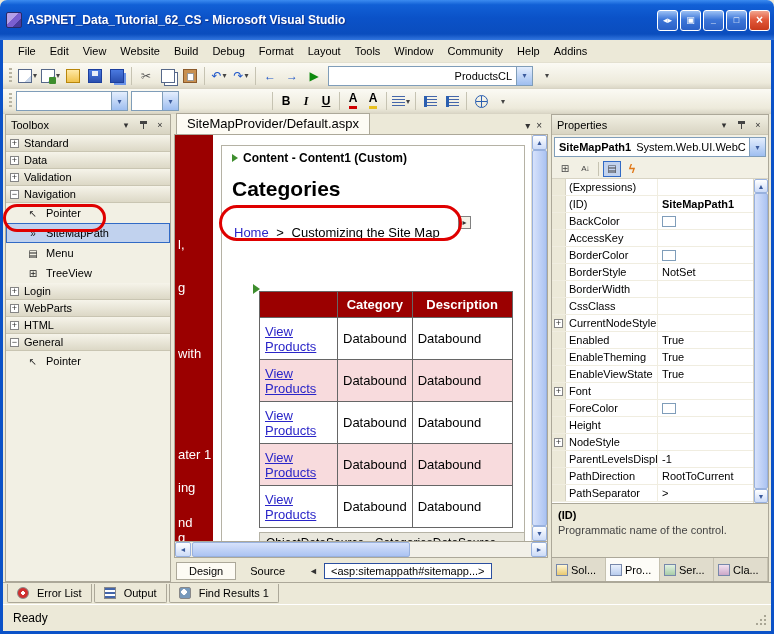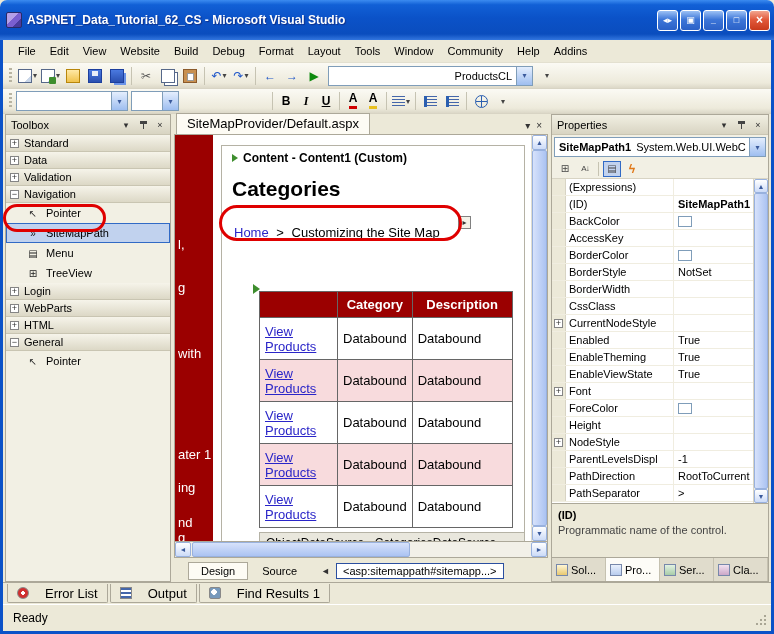--- a/index.html
+++ b/index.html
@@ -107,59 +107,59 @@
   .vscroll{width:16px;background:#F2F0E8;border-left:1px solid #E0DDD0;display:flex;flex-direction:column;flex:none;}
   .vscroll .sb-btn{height:15px;}
   .sb-thumb-v{flex:1;background:linear-gradient(90deg,#D7E2FB,#ABC3F2);border:1px solid #98B1DE;border-radius:2px;}
   .hscroll{height:16px;display:flex;background:#F2F0E8;border:1px solid #ACA899;border-top:none;}
   .hscroll .sb-btn{width:16px;height:100%;}
   .h-track{flex:1;position:relative;}
   .sb-thumb-h{position:absolute;left:1px;top:0;bottom:0;width:218px;background:linear-gradient(180deg,#D7E2FB,#ABC3F2);border:1px solid #98B1DE;border-radius:2px;}
   
   .doc-bottombar{height:24px;display:flex;align-items:center;gap:2px;padding:2px 2px 0 2px;}
   .view-tab{padding:2px 12px;font-size:11px;}
-  .view-tab.active{background:#FDFBF4;border:1px solid #ACA899;margin-left:12px;}
+  .view-tab.active{background:#FDFBF4;border:1px solid #ACA899;}
   .tagnav-left{font-size:9px;color:#333;margin:0 4px 0 10px;}
   .tag-box{border:1px solid #2B4FA0;background:#fff;padding:1px 6px;font-size:11px;white-space:nowrap;}
   
   .props{width:218px;}
   .obj-combo{height:20px;margin:2px;background:#fff;border:1px solid #7F9DB9;display:flex;align-items:center;overflow:hidden;}
   .obj-name{font-weight:bold;padding-left:4px;white-space:nowrap;}
   .obj-type{margin-left:5px;white-space:nowrap;overflow:hidden;flex:1;}
   .obj-combo .cbtn{width:16px;height:100%;border-left:1px solid #7F9DB9;background:linear-gradient(180deg,#E4EEFD,#9EBEF0);display:flex;align-items:center;justify-content:center;font-size:8px;color:#3A5A9C;flex:none;}
   .props-toolbar{height:20px;display:flex;align-items:center;gap:2px;padding:0 4px;border-bottom:1px solid #D8D4C4;}
   .pt-btn{width:18px;height:16px;display:flex;align-items:center;justify-content:center;font-size:10px;color:#444;}
   .pt-btn.az{font-size:8px;letter-spacing:-1px;}
   .pt-btn.pressed{border:1px solid var(--selection_blue,#316AC5);background:#C1D2EE;}
   .pt-btn.lightning{color:#E07818;font-weight:bold;font-size:12px;}
   .pt-sep{width:1px;height:14px;background:#C6C3B2;margin:0 2px;}
   .pgrid{flex:1;display:flex;background:#fff;min-height:0;overflow:hidden;}
   .pgrid-rows{flex:1;overflow:hidden;}
   .prow{display:flex;height:17px;line-height:15px;border-bottom:1px solid #F0EDE0;font-size:11px;}
   .pgut{width:14px;background:#ECE9D8;border-right:1px solid #D8D4C4;display:flex;align-items:center;justify-content:center;flex:none;}
-  .pname{width:108px;padding:1px 0 0 3px;border-right:1px solid #F0EDE0;overflow:hidden;white-space:nowrap;flex:none;}
+  .pname{width:92px;padding:1px 0 0 3px;border-right:1px solid #F0EDE0;overflow:hidden;white-space:nowrap;flex:none;}
   .pval{flex:1;padding:1px 0 0 4px;display:flex;align-items:center;overflow:hidden;white-space:nowrap;}
   .pval.boldv{font-weight:bold;}
   .swatch{width:14px;height:11px;border:1px solid #7F9DB9;background:#fff;margin-right:3px;flex:none;}
   .pgrid-sb{width:15px;background:#F2F0E8;border-left:1px solid #D8D4C4;display:flex;flex-direction:column;}
   .pgrid-sb .sb-btn{height:14px;}
   .props-desc{height:54px;border-top:1px solid #ACA899;background:#ECE9D8;padding:5px 6px;}
   .pd-title{font-weight:bold;}
   .pd-text{color:#444;margin-top:3px;}
   .props-tabs{height:24px;display:flex;border-top:1px solid #ACA899;background:#E0DCCC;}
   .ptab{flex:1;display:flex;align-items:center;gap:3px;padding:0 4px;border-right:1px solid #C5C1B0;background:#E0DCCC;overflow:hidden;white-space:nowrap;}
   .ptab.active{background:#FDFCF7;}
   .ti{width:12px;height:12px;border:1px solid #7788AA;flex:none;}
   .ti.sol{background:linear-gradient(180deg,#FFF6D5,#E8C870);}
   .ti.pro{background:linear-gradient(180deg,#EAF1FC,#B8CCEE);}
   .ti.ser{background:linear-gradient(180deg,#E2F2E2,#A8CCA8);}
   .ti.cla{background:linear-gradient(180deg,#F2E2F0,#CCA8C8);}
   
   .bottom-tabs{height:22px;display:flex;align-items:flex-start;gap:2px;padding:1px 0 0 4px;border-top:1px solid #ACA899;background:#ECE9D8;}
-  .btab{display:flex;align-items:center;gap:16px;padding:0 9px;height:19px;border:1px solid #ACA899;border-top:none;border-radius:0 0 2px 2px;background:#ECE9D8;font-size:13px;}
+  .btab{display:flex;align-items:center;gap:8px;padding:0 9px;height:19px;border:1px solid #ACA899;border-top:none;border-radius:0 0 2px 2px;background:#ECE9D8;font-size:11px;}
   .bi{width:12px;height:12px;border:1px solid #888;flex:none;}
   .bi.err{background:radial-gradient(circle,#fff 0 25%,#D03030 28%);border-radius:50%;}
   .bi.out{background:repeating-linear-gradient(180deg,#4466AA 0 2px,#fff 2px 4px);}
   .bi.find{background:radial-gradient(circle at 40% 40%,#fff 0 30%,#7799BB 35%);border-radius:2px;}
   .statusbar{height:27px;display:flex;align-items:center;padding:0 10px;font-size:12px;position:relative;background:#ECE9D8;border-top:1px solid #fff;}
   .grip-dots{position:absolute;right:3px;bottom:4px;width:12px;height:12px;}
   .grip-dots::before{content:"";position:absolute;left:0;top:8px;width:2px;height:2px;background:#A9A695;
     box-shadow:4px -4px #A9A695,4px 0 #A9A695,8px -8px #A9A695,8px -4px #A9A695,8px 0 #A9A695;}
   
   .annot{position:absolute;border:3px solid var(--annotation_red,#DF0000);border-radius:14px;pointer-events:none;z-index:100;}

